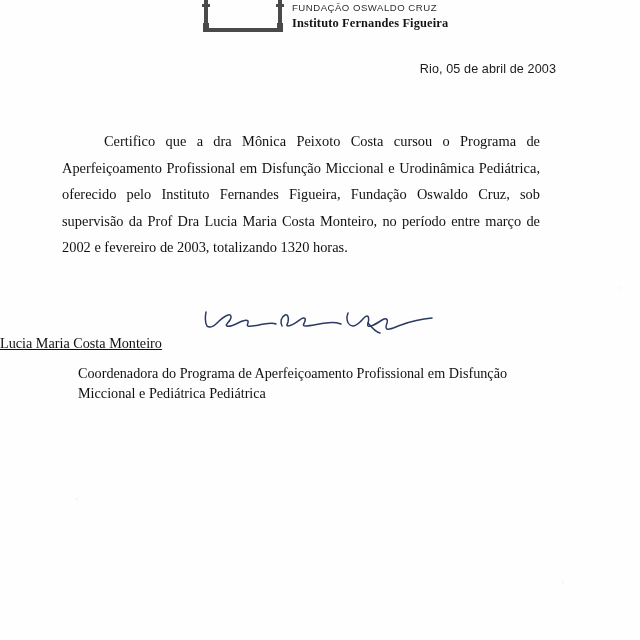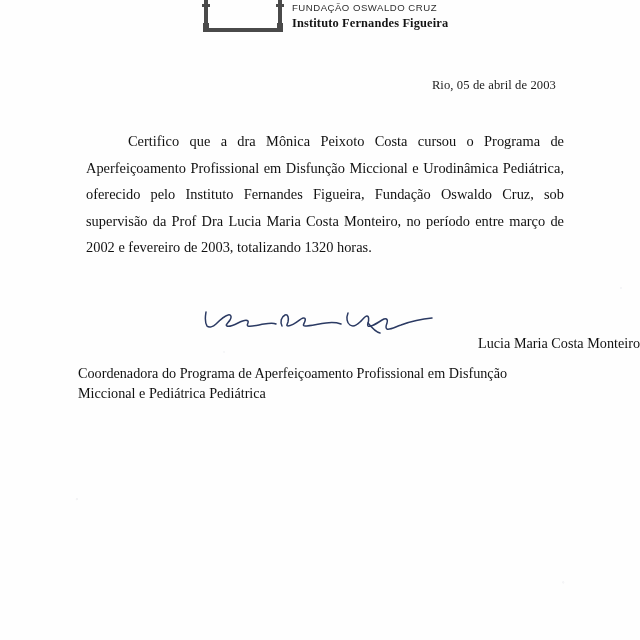--- a/index.html
+++ b/index.html
@@ -101,51 +101,52 @@
     font-size: 12.4px;
     letter-spacing: .15px;
     color: #141414;
     margin-top: 2px;
     white-space: nowrap;
   }
 
   
   .date-line {
     position: absolute;
-    top: 78px;
+    top: 62px;
     left: 0;
     width: 556px;
     text-align: right;
-    font-family: Liberation Serif, serif;
+    font-family: Liberation Sans, sans-serif;
     font-size: 12.6px;
     color: #1b1b1b;
     letter-spacing: .1px;
   }
 
   
   .body-text {
     position: absolute;
     top: 128px;
-    left: 86px;
+    left: 62px;
     width: 478px;
     text-align: justify;
     text-justify: inter-word;
     font-size: 14.4px;
     line-height: 26.5px;
     text-indent: 42px;
     color: #111111;
   }
 
   
   .signature-block {
     position: absolute;
     top: 306px;
     left: 0;
     width: 640px;
-    text-align: right;
+    text-align: left;
+    text-decoration: underline;
   }
   .signature-mark {
     display: block;
     margin: 0 auto;
     width: 236px;
     height: 30px;
   }
   .signer-name {
     font-size: 14.2px;
     line-height: 17px;

